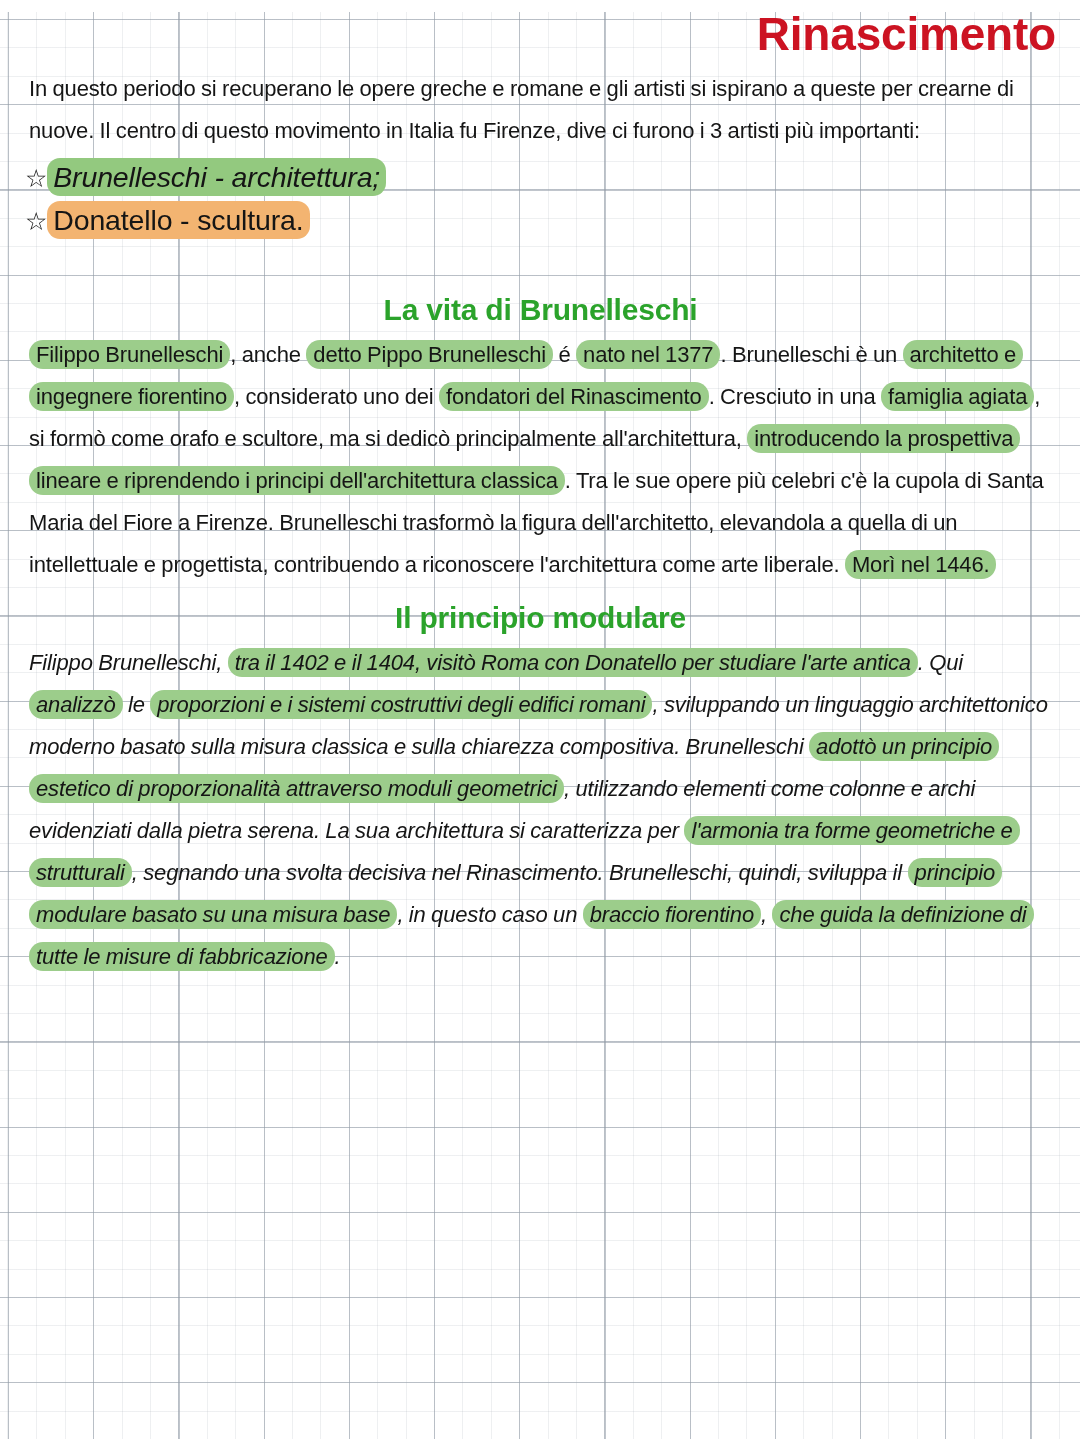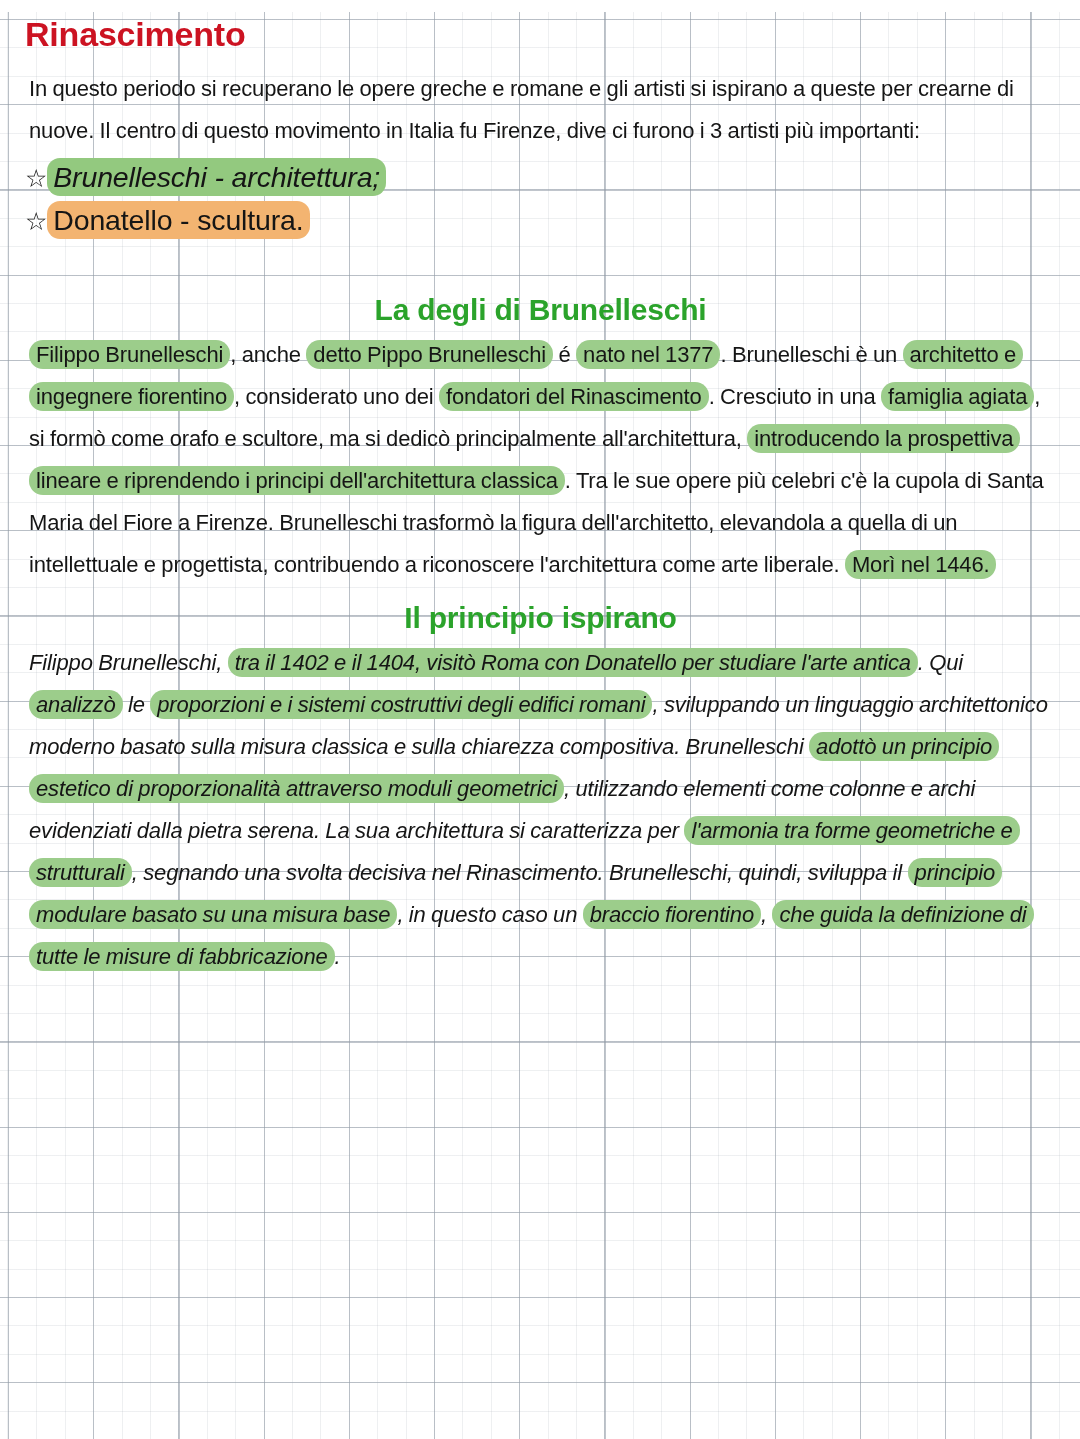--- a/index.html
+++ b/index.html
@@ -51,22 +51,22 @@
   }
 
   .content {
     position: relative;
     z-index: 2;
     padding: 0 24px 0 25px;
   }
 
   
   .title {
-    text-align: left;
-    font-size: 34px;
+    text-align: right;
+    font-size: 46px;
     line-height: 44px;
     font-weight: 600;
     letter-spacing: -0.2px;
     margin: 12px 0 0 0;
     padding: 0;
   }
 
   .subheading {
     text-align: center;
     font-size: 30px;
@@ -144,22 +144,22 @@
 
     <div>
       <div class="bullet-line">
         <span class="star">☆</span><span class="hl hl-green" style="background-color: rgb(147, 201, 127); font-style: italic;">Brunelleschi - architettura;</span>
       </div>
       <div class="bullet-line">
         <span class="star">☆</span><span class="hl hl-orange" style="background-color: rgb(243, 180, 113);">Donatello - scultura.</span>
       </div>
     </div>
 
-    <h2 class="subheading sub-vita" style="color: rgb(43, 163, 43);">La degli di Brunelleschi</h2>
+    <h2 class="subheading sub-vita" style="color: rgb(43, 163, 43);">La vita di Brunelleschi</h2>
 
     <p class="para bio"><span class="hl-soft">Filippo Brunelleschi</span>, anche <span class="hl-soft">detto Pippo Brunelleschi</span> é <span class="hl-soft">nato nel 1377</span>. Brunelleschi è un <span class="hl-soft">architetto e ingegnere fiorentino</span>, considerato uno dei <span class="hl-soft">fondatori del Rinascimento</span>. Cresciuto in una <span class="hl-soft">famiglia agiata</span>, si formò come orafo e scultore, ma si dedicò principalmente all'architettura, <span class="hl-soft">introducendo la prospettiva lineare e riprendendo i principi dell'architettura classica</span>. Tra le sue opere più celebri c'è la cupola di Santa Maria del Fiore a Firenze. Brunelleschi trasformò la figura dell'architetto, elevandola a quella di un intellettuale e progettista, contribuendo a riconoscere l'architettura come arte liberale. <span class="hl-soft">Morì nel 1446.</span></p>
 
-    <h2 class="subheading sub-mod" style="color: rgb(43, 163, 43);">Il principio ispirano</h2>
+    <h2 class="subheading sub-mod" style="color: rgb(43, 163, 43);">Il principio modulare</h2>
 
     <p class="para mod">Filippo Brunelleschi, <span class="hl-soft">tra il 1402 e il 1404, visitò Roma con Donatello per studiare l'arte antica</span>. Qui <span class="hl-soft">analizzò</span> le <span class="hl-soft">proporzioni e i sistemi costruttivi degli edifici romani</span>, sviluppando un linguaggio architettonico moderno basato sulla misura classica e sulla chiarezza compositiva. Brunelleschi <span class="hl-soft">adottò un principio estetico di proporzionalità attraverso moduli geometrici</span>, utilizzando elementi come colonne e archi evidenziati dalla pietra serena. La sua architettura si caratterizza per <span class="hl-soft">l'armonia tra forme geometriche e strutturali</span>, segnando una svolta decisiva nel Rinascimento. Brunelleschi, quindi, sviluppa il <span class="hl-soft">principio modulare basato su una misura base</span>, in questo caso un <span class="hl-soft">braccio fiorentino</span>, <span class="hl-soft">che guida la definizione di tutte le misure di fabbricazione</span>.</p>
 
   </div>
 </div>
 
 </body></html>

